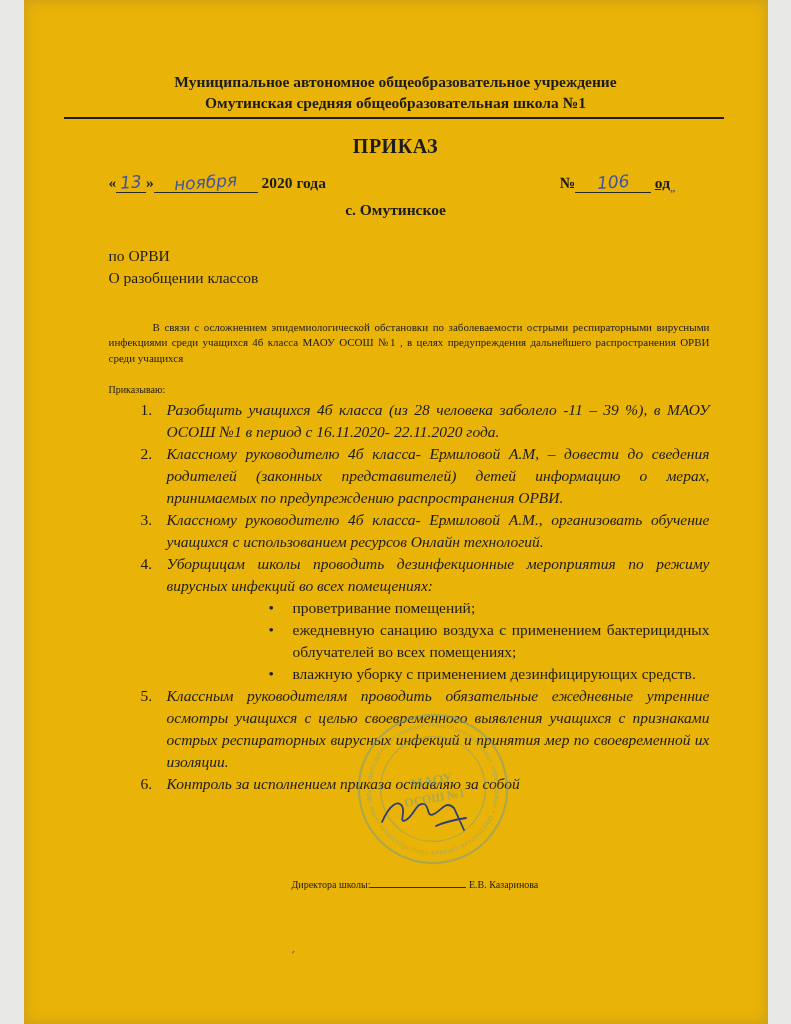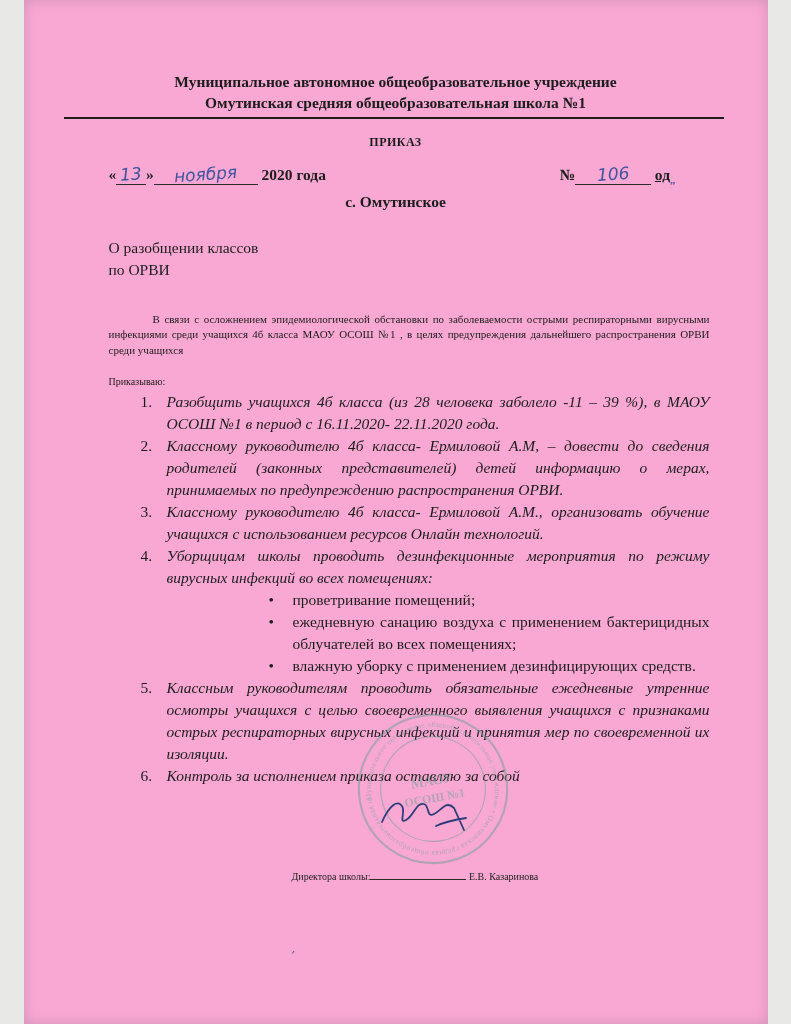--- a/index.html
+++ b/index.html
@@ -1,20 +1,20 @@
 <!DOCTYPE html>
 <html><head>
 <meta charset="utf-8">
 <style>
   html,body{margin:0;padding:0;background:#e8e8e6;}
   .page{
     position:relative;
     width:744px;height:1024px;
     margin:0 auto;
-    background:#f9a8d4;
+    background:#eab308;
     font-family:"Liberation Serif", serif;
     color:#1c1c1c;
     overflow:hidden;
     box-shadow:inset 0 0 14px rgba(90,90,90,.25);
   }
   .header{
     padding-top:72px;
     text-align:center;
     font-weight:bold;
     font-size:15.5px;
@@ -22,21 +22,21 @@
   }
   .rule{
     margin:3px 44px 0 40px;
     border:none;
     border-top:2px solid #1d1d1d;
   }
   .doc-title{
     margin-top:16px;
     text-align:center;
     font-weight:bold;
-    font-size:12px;
+    font-size:20px;
     letter-spacing:.5px;
   }
   .date-row{
     display:flex;
     justify-content:space-between;
     align-items:baseline;
     margin:16px 92px 0 85px;
     font-weight:bold;
     font-size:15.5px;
   }
@@ -153,22 +153,22 @@
     </div>
     <div>
       <span>№</span><span class="blank blank-num"><span class="hw">106</span></span>
       <span class="num-suffix">од</span><span class="od-mark">„</span>
     </div>
   </div>
 
   <div class="place">с. Омутинское</div>
 
   <div class="subject">
+    <div>по ОРВИ</div>
     <div>О разобщении классов</div>
-    <div>по ОРВИ</div>
   </div>
 
   <p class="body-par">В связи с осложнением эпидемиологической обстановки по заболеваемости острыми респираторными вирусными инфекциями среди учащихся 4б класса МАОУ ОСОШ №1 , в целях предупреждения дальнейшего распространения ОРВИ среди учащихся</p>
 
   <div class="order-word">Приказываю:</div>
 
   <div class="order-list">
     <div class="li">
       <div class="li-num">1.</div>
       <div class="li-text">Разобщить учащихся 4б класса (из 28 человека заболело -11 – 39 %), в МАОУ ОСОШ №1 в период с 16.11.2020- 22.11.2020 года.</div>

